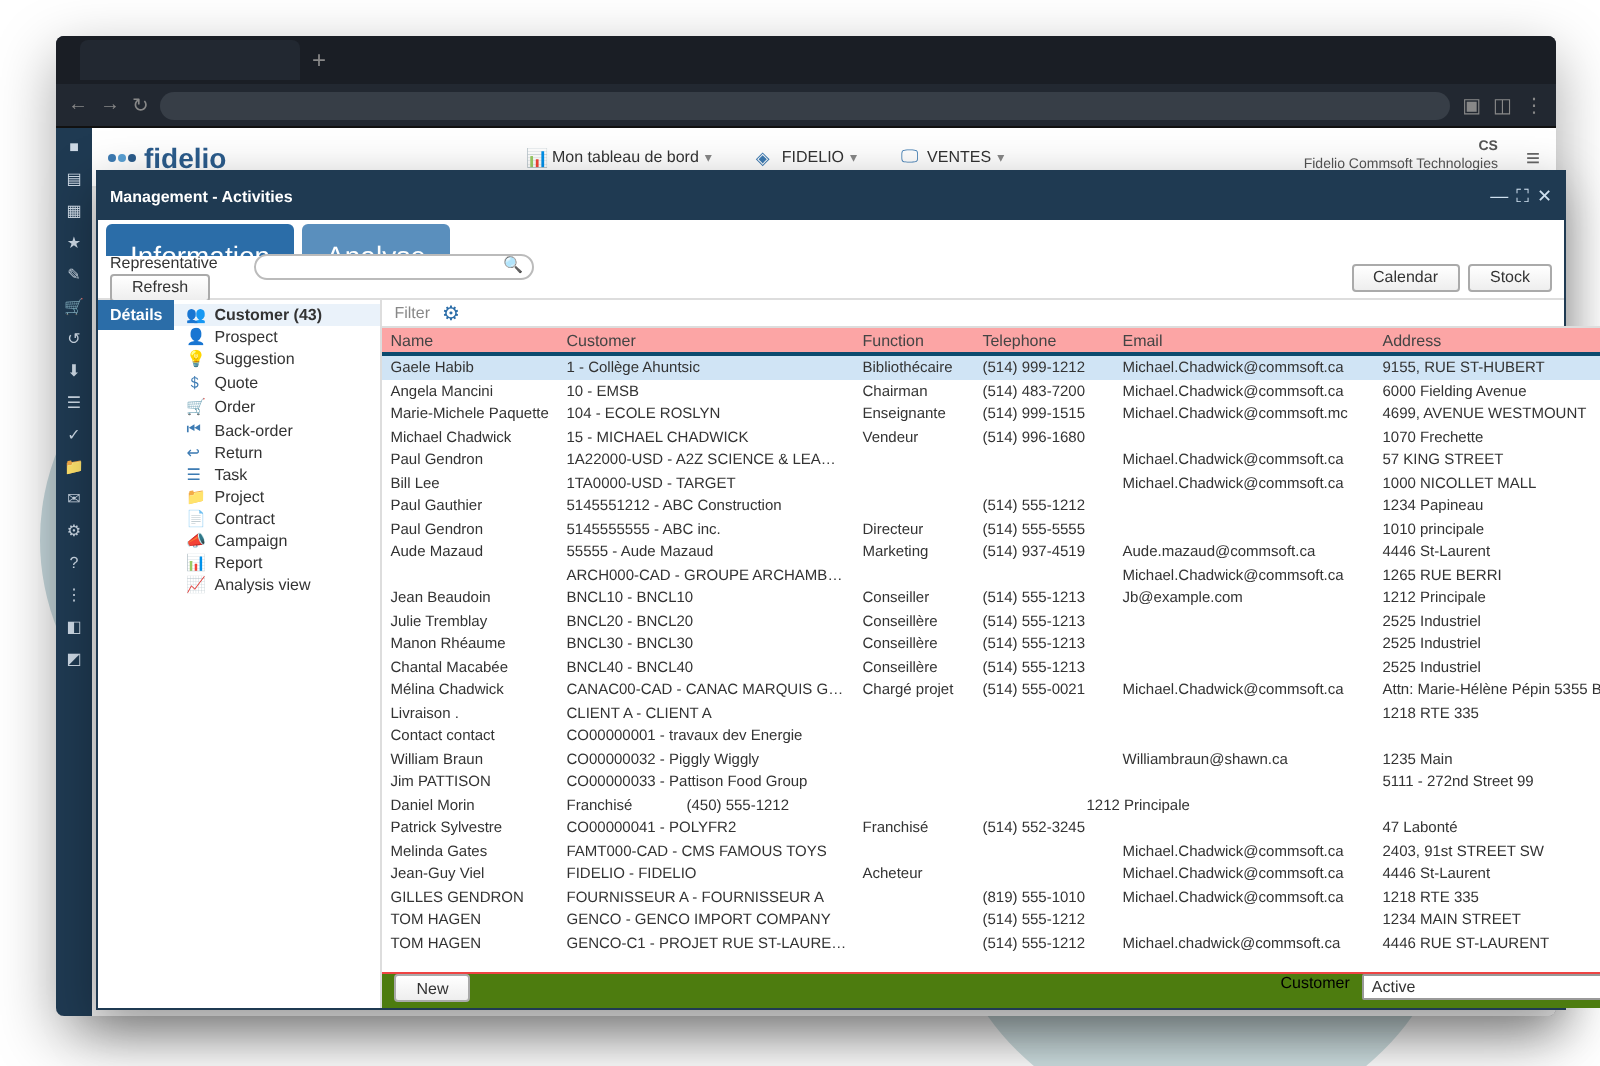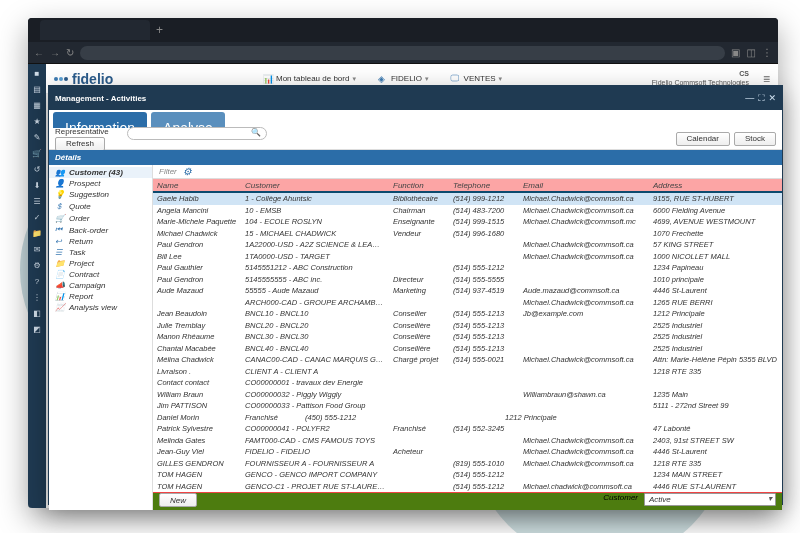--- a/index.html
+++ b/index.html
@@ -47,21 +47,21 @@
   .mtab { height: 14px; padding: 16px 12px; font-size: 14px; border-radius: 3px 3px 0 0; display: flex; align-items: center; color: #fff; background: #5a8fbd; }
   .mtab.active { background: #2b6da8; }
 
   .filter-row { height: 22px; background: #fff; border-bottom: 1px solid #ddd; display: flex; align-items: center; padding: 0 6px; gap: 18px; }
   .filter-label { font-size: 8px; color: #333; }
   .search-field { width: 140px; height: 13px; border: 1px solid #bbb; border-radius: 7px; background: #fff; position: relative; }
   .search-field::after { content: '🔍'; position: absolute; right: 4px; top: 0px; font-size: 8px; color: #999; }
   .btn-small { height: 14px; padding: 0 10px; font-size: 8px; border: 1px solid #aaa; background: linear-gradient(#fff,#eee); border-radius: 2px; display: inline-flex; align-items: center; color: #333; }
   .filter-row-right { margin-left: auto; display: flex; gap: 4px; }
 
-  .panel { flex: 1; display: flex; flex-direction: column; font-style: italic; }
+  .panel { flex: 1; display: flex; flex-direction: row; }
   .panel-hdr { height: 15px; background: #2b6da8; color: #fff; font-size: 8px; font-weight: 600; padding: 0 6px; display: flex; align-items: center; }
   .panel-body { flex: 1; display: flex; min-height: 0; }
   .side-list { width: 104px; border-right: 1px solid #ddd; background: #fff; padding: 2px 0; }
   .side-item { display: flex; align-items: center; gap: 4px; padding: 1px 6px; font-size: 8px; color: #333; }
   .side-item.first { background: #eaf2fa; font-weight: 600; }
   .side-icon { width: 10px; font-size: 8px; color: #3d7bb3; display: inline-flex; }
 
   .grid-wrap { flex: 1; display: flex; flex-direction: column; min-height: 0; }
   .grid-filter { height: 14px; border-bottom: 1px solid #ddd; font-size: 8px; color: #888; display: flex; align-items: center; padding: 0 6px; gap: 6px; }
   .gear { color: #2b6da8; font-size: 10px; }

